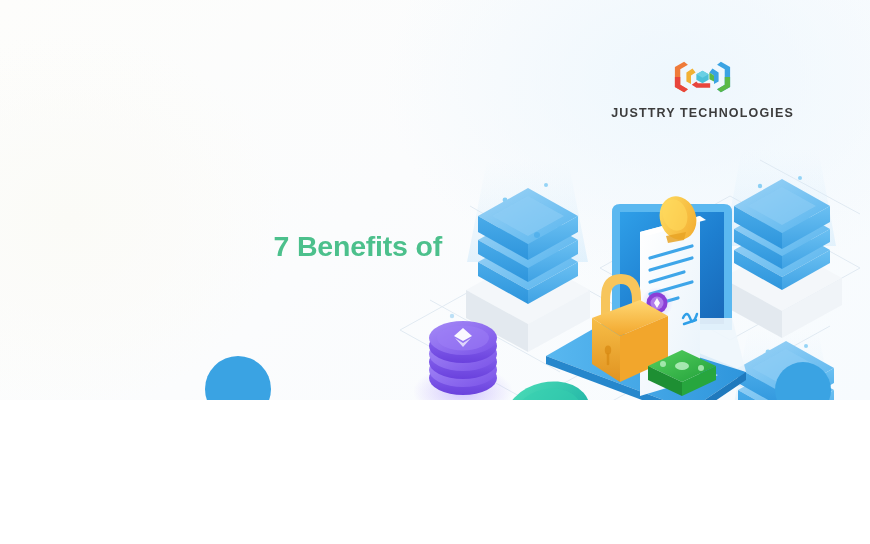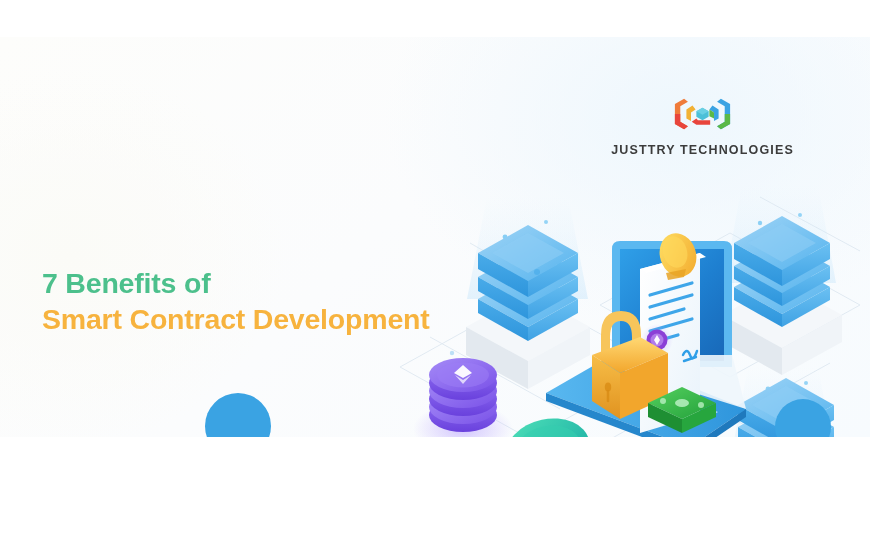--- a/index.html
+++ b/index.html
@@ -10,21 +10,20 @@
   .banner {
     position: relative;
     width: 870px;
     height: 400px;
     overflow: hidden;
     font-family: "Liberation Sans", sans-serif;
     background:
       radial-gradient(ellipse 420px 300px at 78% 20%, #eef7fd 0%, rgba(238,247,253,0) 70%),
       radial-gradient(ellipse 300px 260px at 8% 55%, #fbfbf7 0%, rgba(251,251,247,0) 72%),
       linear-gradient(135deg, #fdfdfb 0%, #fbfcfd 45%, #f7fbfe 100%);
-    margin-top: 37px;
   }
 
   
   .logo-block {
     position: absolute;
     left: 610px;
     top: 54px;
     width: 185px;
     text-align: center;
   }
@@ -44,21 +43,21 @@
     letter-spacing: 0.5px;
     color: #4a4a4a;
   }
 
   
   .headline {
     position: absolute;
     left: 42px;
     top: 228px;
     width: 400px;
-    text-align: left;
+    text-align: right;
   }
   .hl-line {
     font-size: 28.5px;
     font-weight: 700;
     line-height: 36px;
     letter-spacing: -0.2px;
     white-space: nowrap;
   }
   .hl-green  { color: #4cc08c; }
   .hl-orange { color: #f7b33e; }
@@ -376,16 +375,15 @@
       <path d="M69 24 L75 28 L75 36 L69 33 Z" fill="#5bb947"></path>
 
       <path d="M60 22 L68 26.5 L68 33.5 L60 38 L52 33.5 L52 26.5 Z" fill="#4cc0d8"></path>
       <path d="M60 22 L68 26.5 L60 31 L52 26.5 Z" fill="#6ad0e4"></path>
     </svg>
     <div class="logo-name">JUSTTRY TECHNOLOGIES</div>
   </div>
 
   <div class="headline">
     <div class="hl-line hl-green">7 Benefits of</div>
-    <div class="hl-line hl-orange">Smart Contract Development</div>
   </div>
 
 </div>
 
 </body></html>

